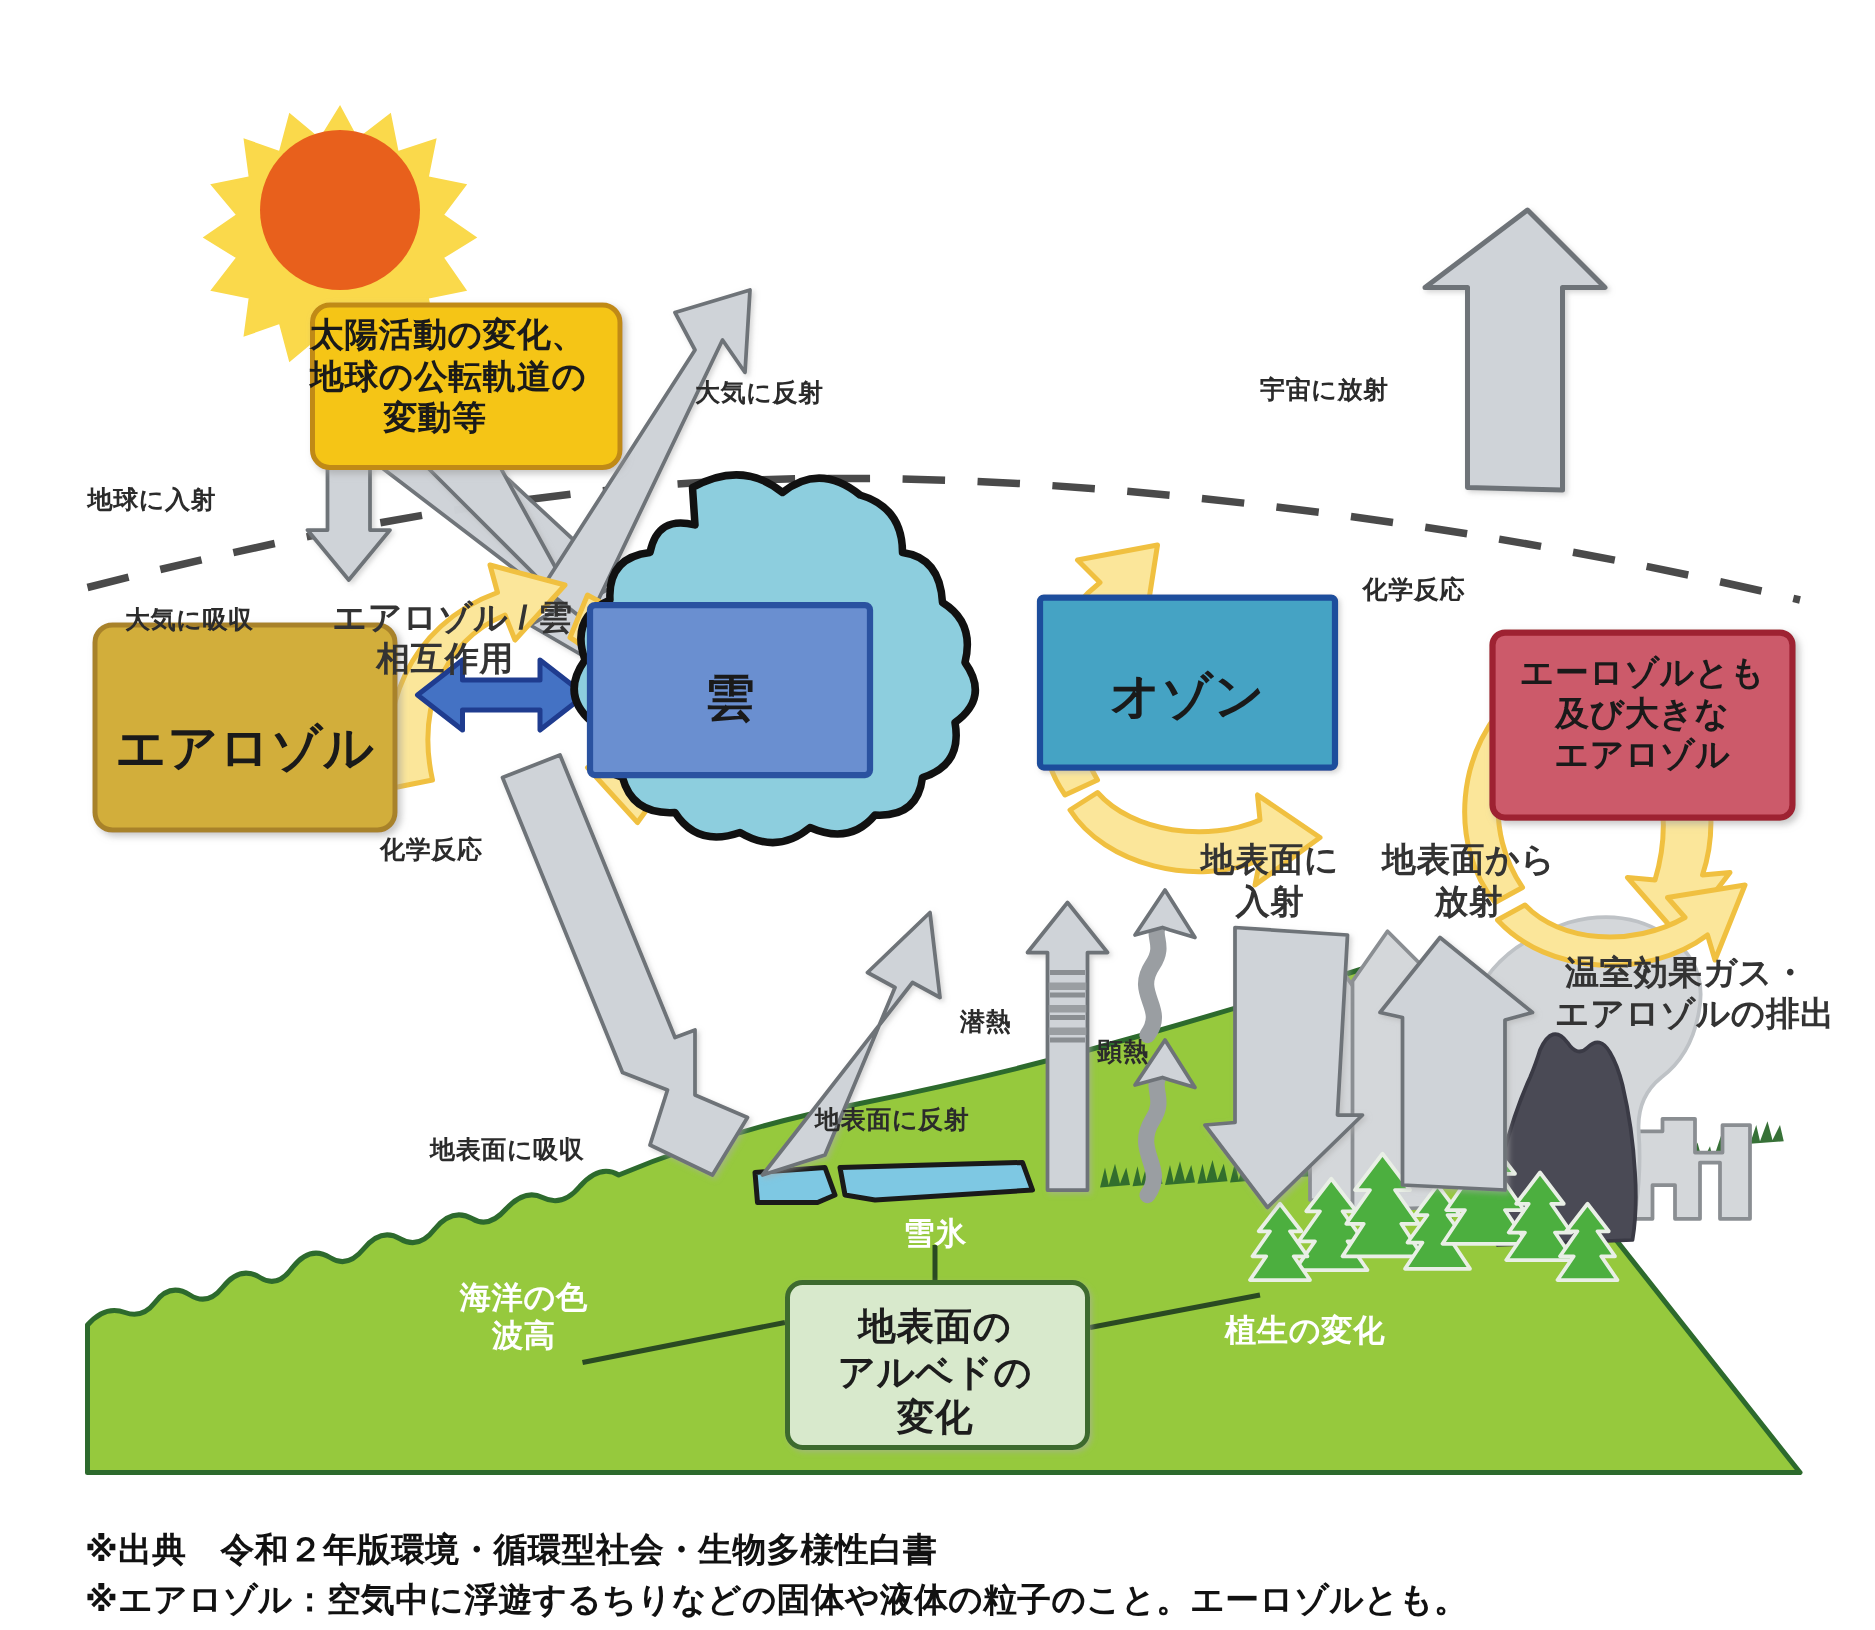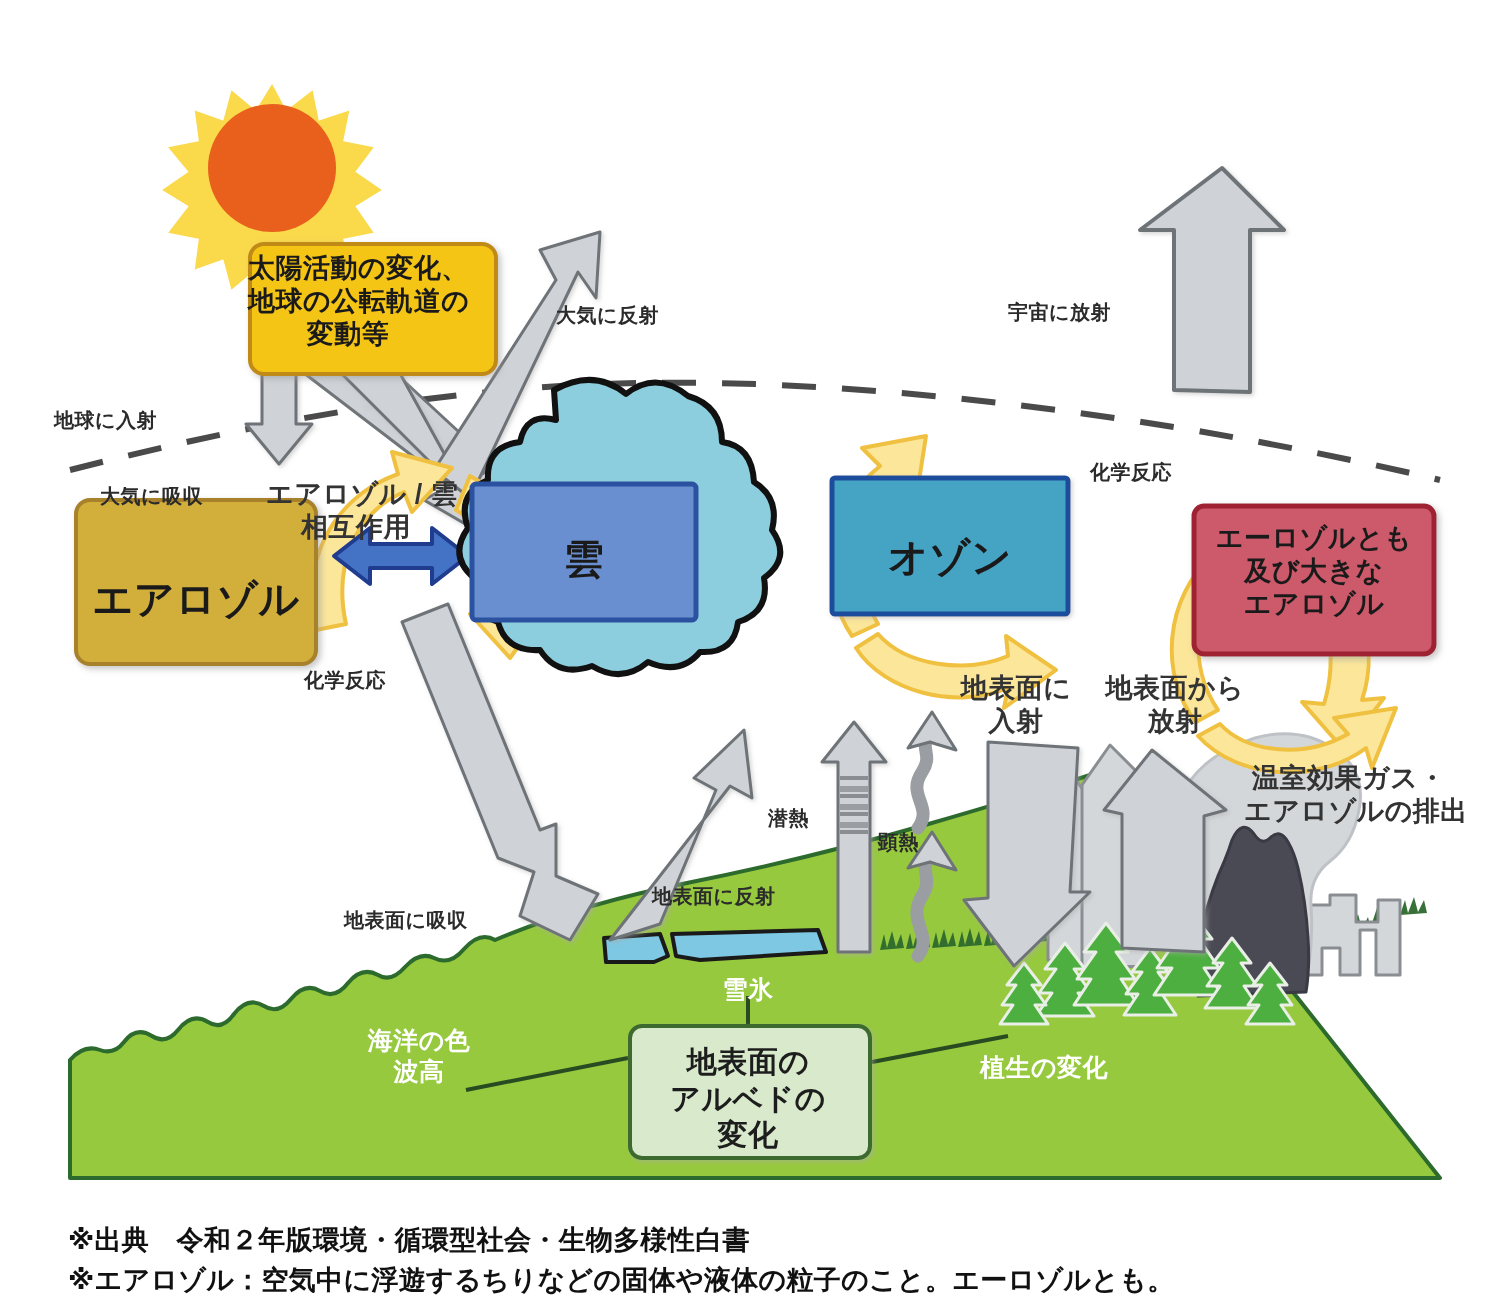--- a/index.html
+++ b/index.html
@@ -33,21 +33,21 @@
     position: absolute;
     font-family: "Liberation Sans", "DejaVu Sans", sans-serif;
     color: #222222;
     font-weight: 700;
     line-height: 1.22;
     white-space: pre;
     letter-spacing: .5px;
   }
   .lbl.plain  { font-size: 20px; color: #2b2b2b; font-weight: 700; }
   .lbl.small  { font-size: 27px; color: #333333; font-weight: 700; }
-  .lbl.white  { color: #ffffff; font-size: 25px; font-weight: 700; }
+  .lbl.white  { color: #ffffff; font-size: 25px; font-weight: 700; font-family: Liberation Mono, monospace; }
   .lbl.center { text-align: center; }
   .lbl.boxtxt { text-align: center; color: #1a1a1a; }
 
   
   #sun-label-text   { font-size: 27px; top: 252px; left: 248px; width: 200px; }
   #aerosol-text     { font-size: 40px; top: 575px; left: 78px;  width: 236px; }
   #cloud-text       { font-size: 40px; top: 535px; left: 474px; width: 220px; }
   #ozone-text       { font-size: 40px; top: 533px; left: 833px; width: 234px; }
   #ghg-text         { font-size: 27px; top: 522px; left: 1196px; width: 236px; }
   #albedo-text      { font-size: 30px; top: 1044px; left: 634px; width: 228px; color:#1d1d1d; }
@@ -301,21 +301,21 @@
   <div class="lbl boxtxt center" id="ozone-text">オゾン</div>
 
   <div class="lbl boxtxt center" id="ghg-text">エーロゾルとも
 及び大きな
 エアロゾル</div>
 
   <div class="lbl boxtxt center" id="albedo-text">地表面の
 アルベドの
 変化</div>
 
-  <div class="lbl plain" style="top:388px; left:54px;margin-top:20px;">地球に入射</div>
+  <div class="lbl plain" style="top:388px; left:70px;">地球に入射</div>
 
   <div class="lbl plain" style="top:303px; left:556px;">大気に反射</div>
 
   <div class="lbl plain" style="top:484px; left:100px;">大気に吸収</div>
 
   <div class="lbl small center" style="top:478px; left:266px; width:180px;">エアロゾル / 雲
 相互作用</div>
 
   <div class="lbl plain" style="top:668px; left:304px;">化学反応</div>
 

